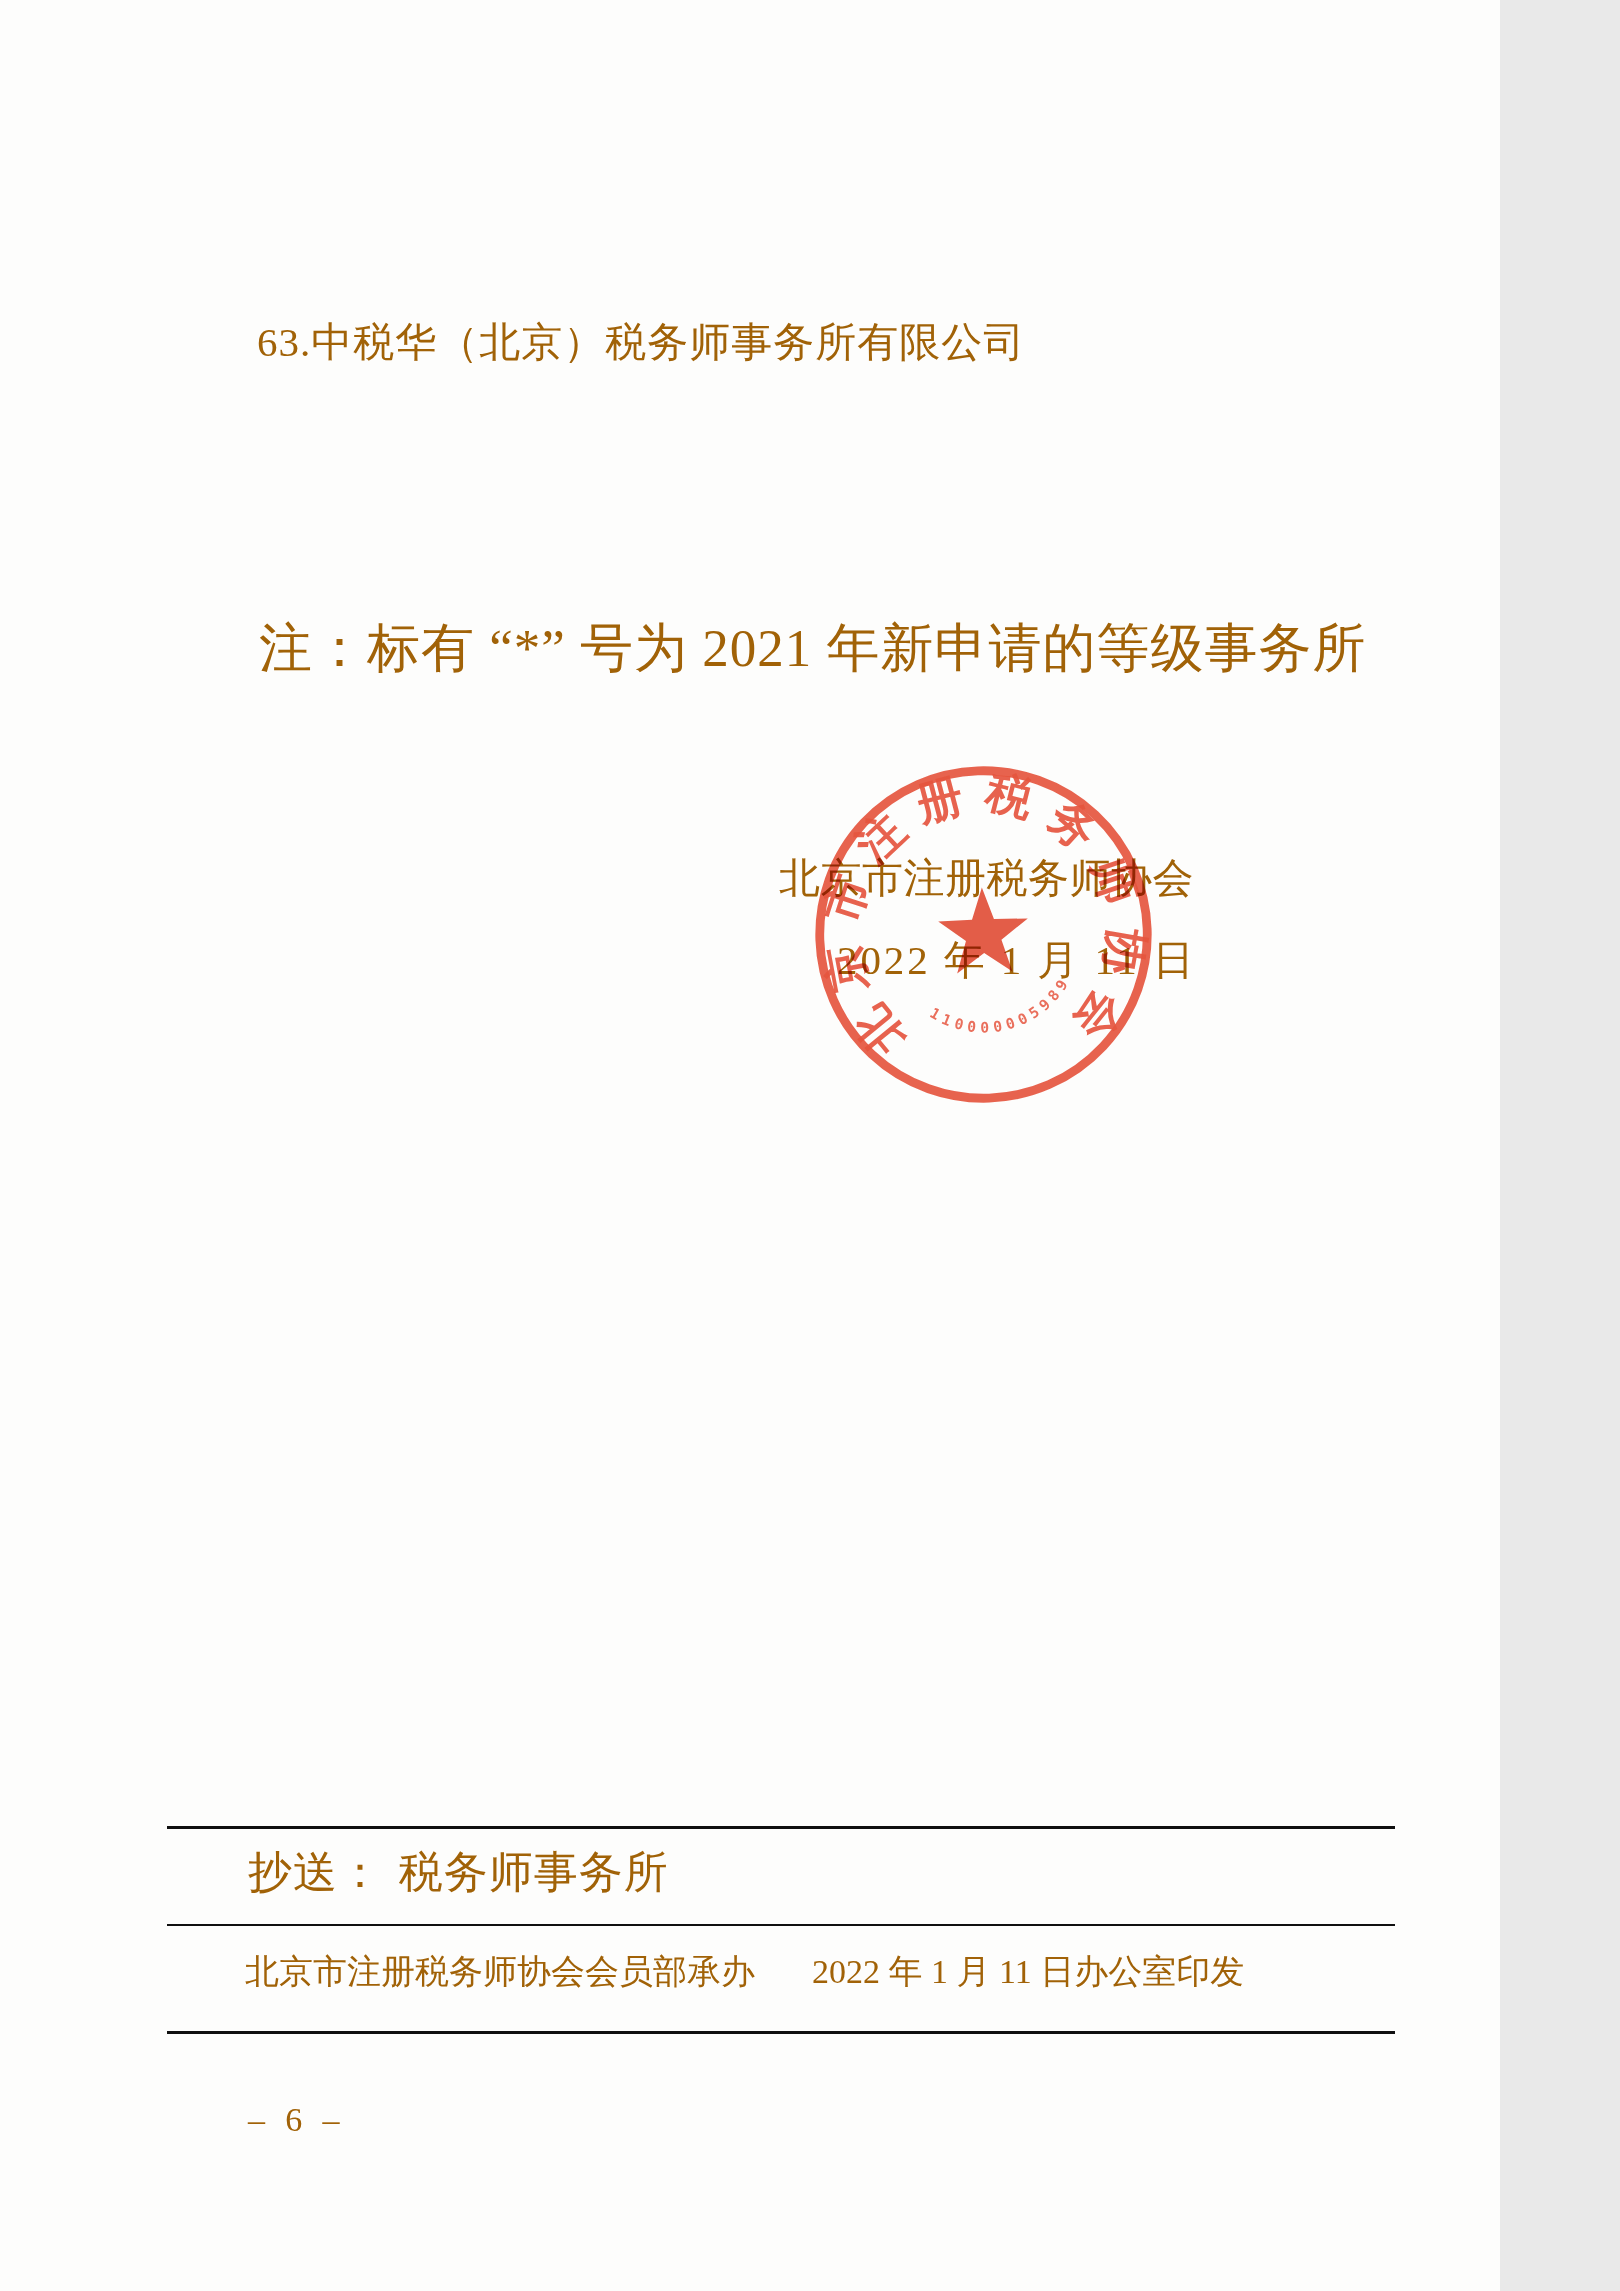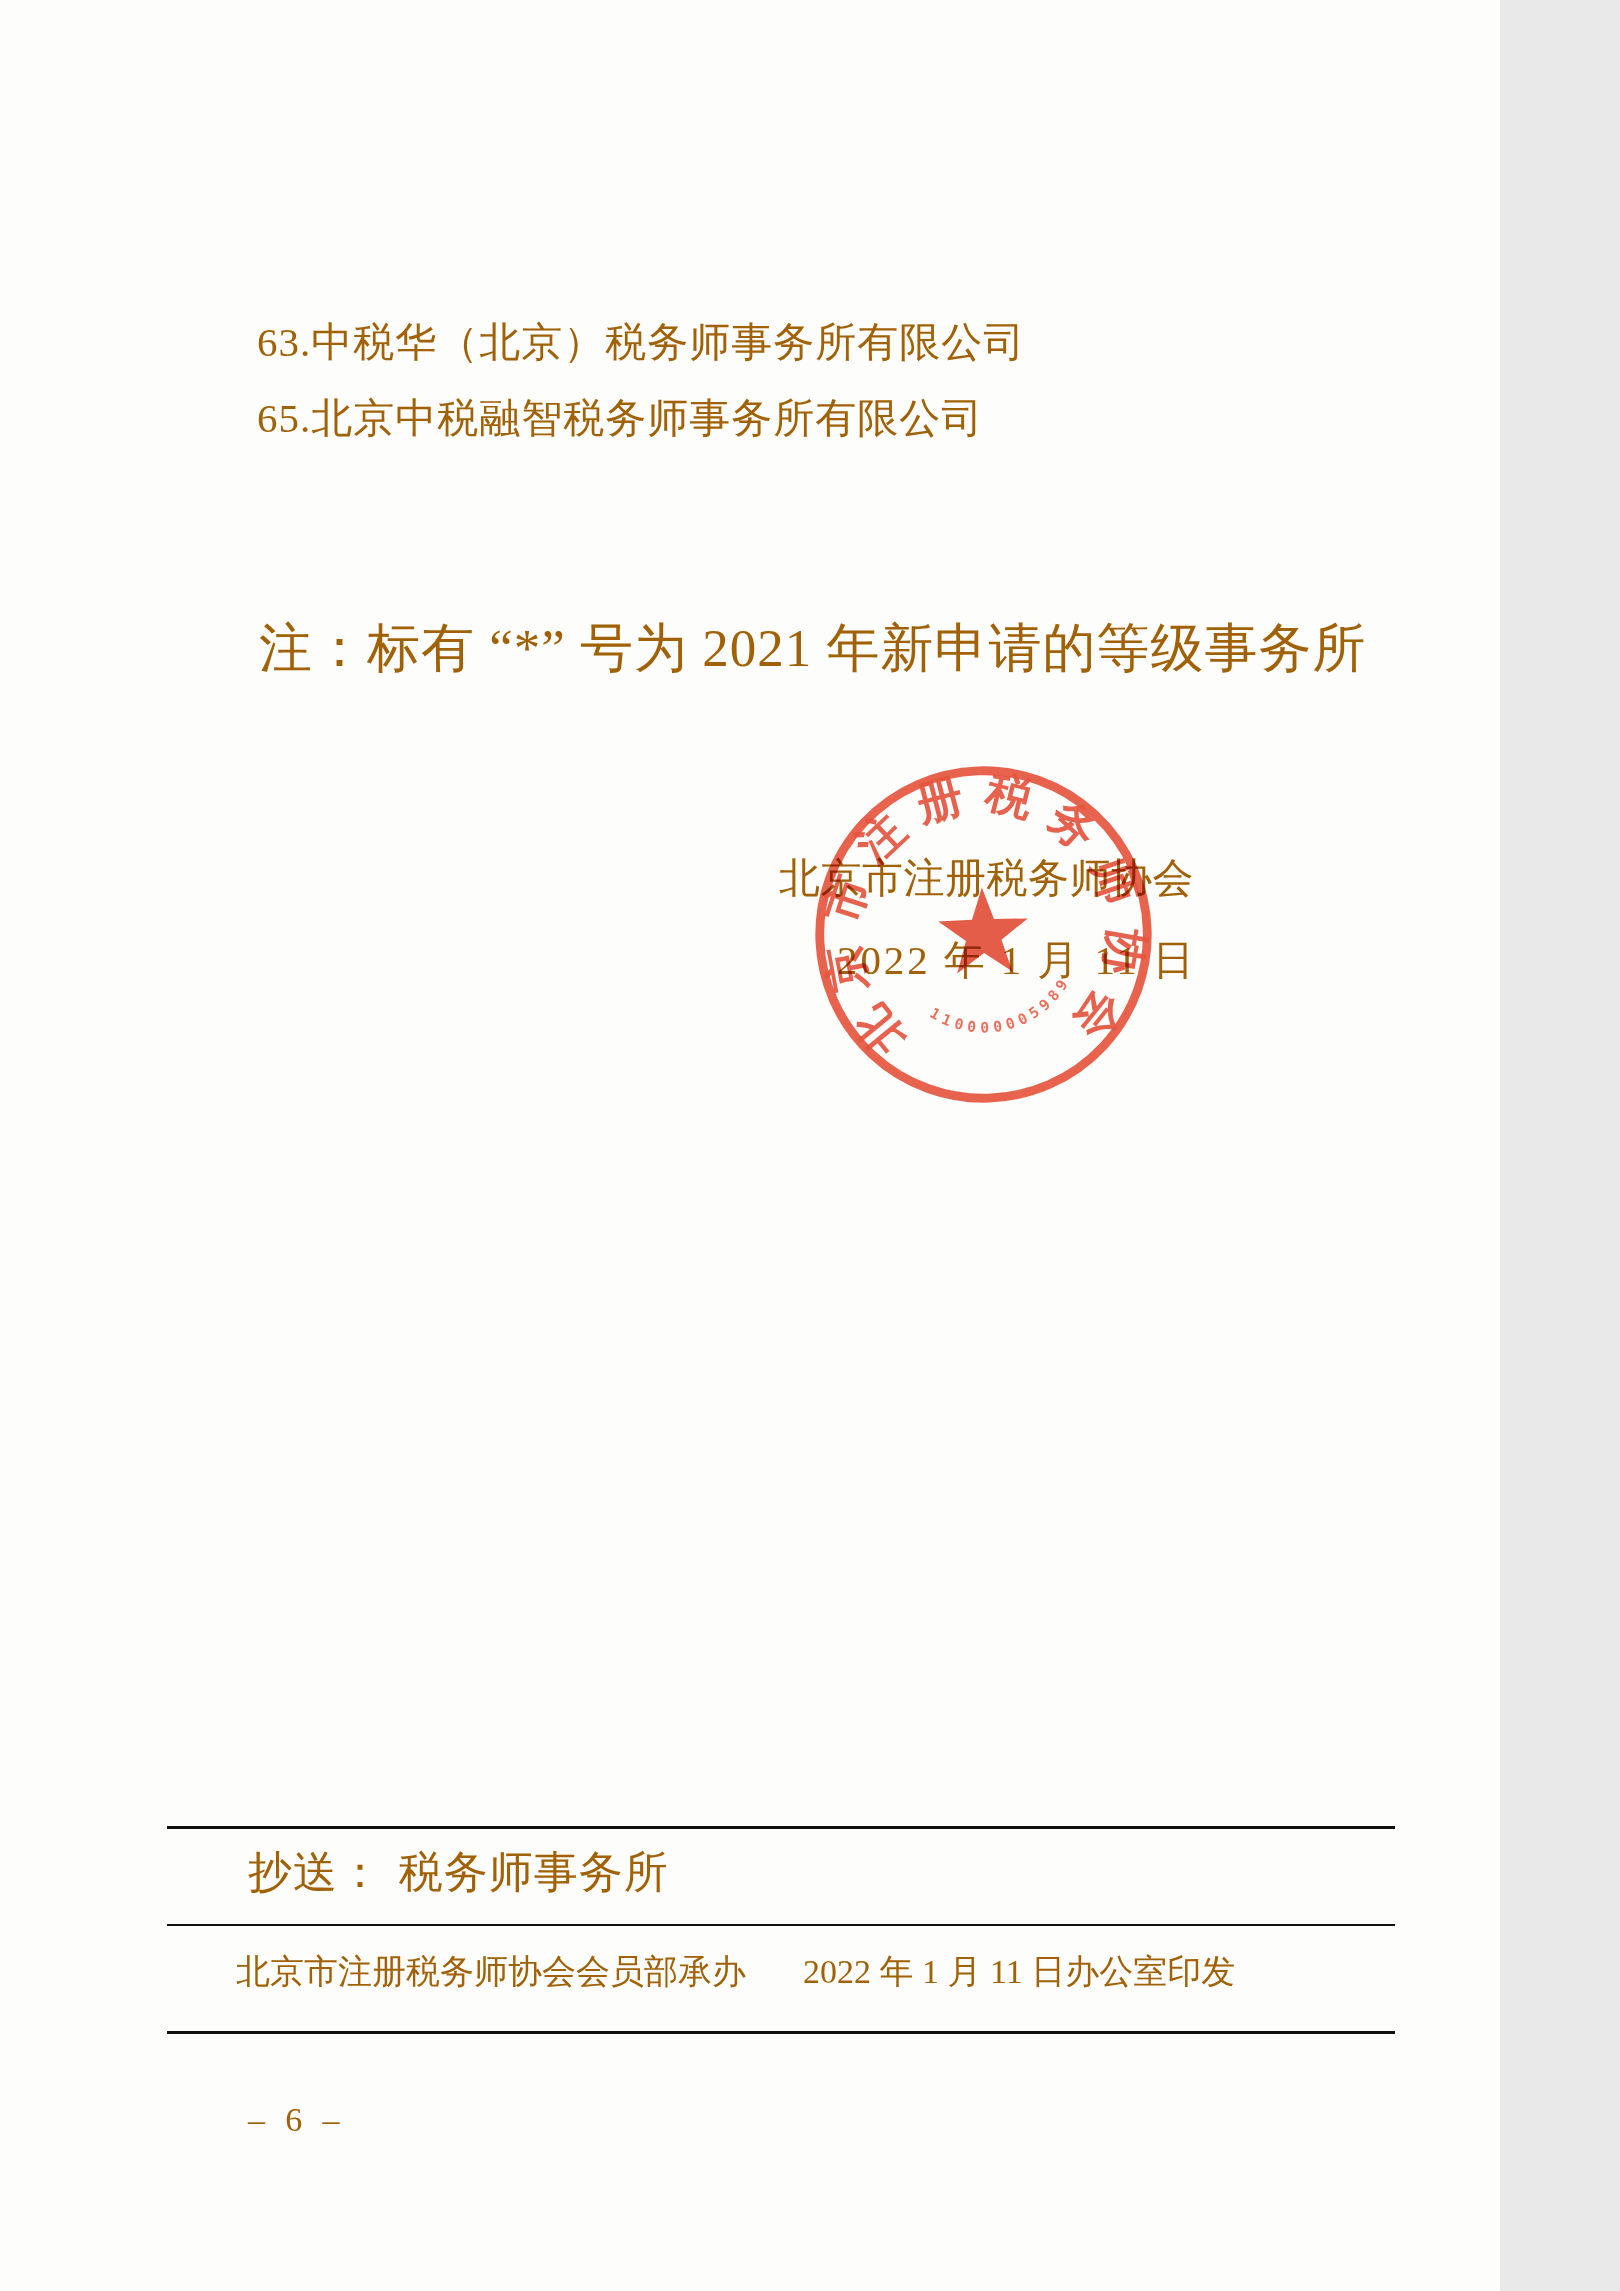--- a/index.html
+++ b/index.html
@@ -108,21 +108,21 @@
     font-size: 44px;
     line-height: 47px;
     letter-spacing: 1px;
     white-space: nowrap;
     display: flex;
   }
   .cc-row .gap { display: inline-block; width: 15.7px; }
 
   .issue-row {
     position: absolute;
-    left: 236px;
+    left: 245px;
     top: 1949px;
     font-size: 34px;
     line-height: 45px;
     white-space: nowrap;
     display: flex;
   }
   .issue-row .gap { display: inline-block; width: 57px; }
 
   .page-num {
     position: absolute;
@@ -134,21 +134,20 @@
     white-space: nowrap;
   }
 </style>
 </head>
 <body>
 
 <div class="page">
 
   <div class="doc-list">
     <div>63.中税华（北京）税务师事务所有限公司</div>
-    <div>65.北京中税融智税务师事务所有限公司</div>
   </div>
 
   <div class="note-line">注：标有 “*” 号为 2021 年新申请的等级事务所</div>
 
   <div class="sig-org">北京市注册税务师协会</div>
   <div class="sig-date">2022 年 1 月 11 日</div>
 
   <svg class="seal" viewBox="0 0 360 360" aria-hidden="true">
     <circle cx="180" cy="180" r="167" fill="none" stroke="#e5442b" stroke-width="9" opacity="0.92"></circle>
     <defs>

